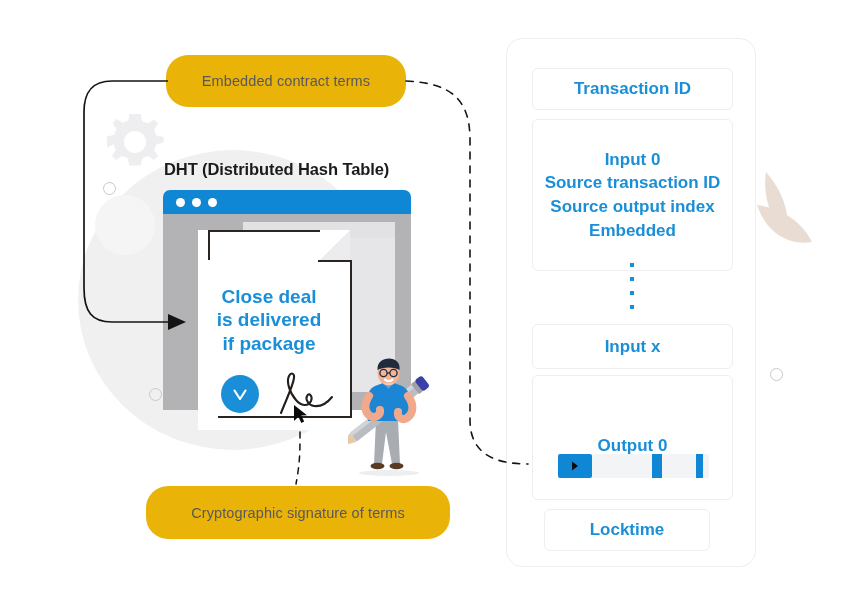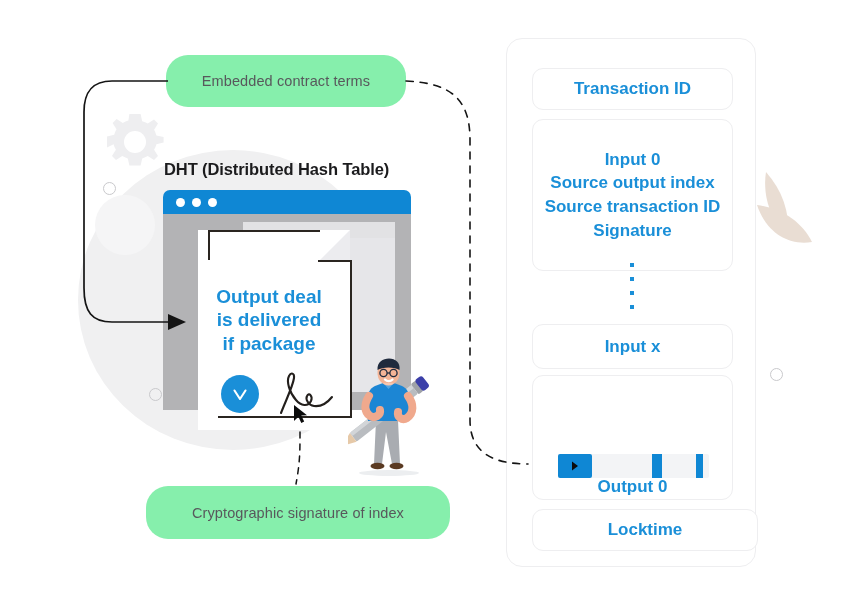--- a/index.html
+++ b/index.html
@@ -22,21 +22,21 @@
 
   
   .gear{ position:absolute; color:#f0f0f1; }
 
   
   .connectors{ position:absolute; left:0; top:0; width:850px; height:600px; overflow:visible; }
 
   
   .pill{
     position:absolute;
-    background:#86efac;
+    background:#eab308;
     border-radius:22px;
     display:flex; align-items:center; justify-content:center;
     color:#58585c;
     font-size:14.5px;
     letter-spacing:.1px;
     text-align:center;
     padding:0 22px;
   }
 
   
@@ -85,21 +85,21 @@
   
   .tx-panel{
     position:absolute;
     border:1px solid #eeeef0;
     border-radius:16px;
     background:#ffffff;
   }
   .tx-card{
     position:absolute;
     border:1px solid #eeeef0;
-    border-radius:11px;
+    border-radius:6px;
     background:#ffffff;
     display:flex; flex-direction:column;
     align-items:center; justify-content:center;
   }
   .tx-card .line{
     color:#1a8fd8; font-weight:bold; font-size:17px;
     line-height:1.39; white-space:nowrap;
   }
   .ellipsis{
     position:absolute; display:flex; flex-direction:column;
@@ -168,21 +168,21 @@
     <div class="page-fold" style="left:155px; top:40px;"></div>
 
     <div class="page-line" style="left:45px; top:40px; width:112px; height:2px;"></div>
     <div class="page-line" style="left:45px; top:40px; width:2px; height:30px;"></div>
     <div class="page-line" style="left:155px; top:70px; width:34px; height:2px;"></div>
     <div class="page-line" style="left:187px; top:72px; width:2px; height:156px;"></div>
     <div class="page-line" style="left:55px; top:226px; width:134px; height:2px;"></div>
   </div>
 
   <div class="deal-text" style="left:199px; top:285px;">
-    <div>Output deal</div>
+    <div>Close deal</div>
     <div>is delivered</div>
     <div>if package</div>
   </div>
 
   <div class="check-badge" style="left:221px; top:375px;">
     <svg width="20" height="20" viewBox="0 0 20 20">
       <path d="M4.5 6.5 L10 15 L15.5 6.5" fill="none" stroke="#ffffff" stroke-width="2.1" stroke-linecap="round" stroke-linejoin="round"></path>
     </svg>
   </div>
 
@@ -228,59 +228,59 @@
     <path d="M37 21.5 C 39 23.6, 42.5 23.6, 44.5 21.5" fill="none" stroke="#ffffff" stroke-width="2.4" stroke-linecap="round"></path>
 
     <path d="M35 25 L40.5 31 L46 25 Z" fill="#ffffff" opacity=".25"></path>
   </svg>
 
   <div class="pill" style="left:166px; top:55px; width:240px; height:52px;">
     <span>Embedded contract terms</span>
   </div>
 
   <div class="pill" style="left:146px; top:486px; width:304px; height:53px;">
-    <span>Cryptographic signature of index</span>
+    <span>Cryptographic signature of terms</span>
   </div>
 
   <div class="tx-panel" style="left:506px; top:38px; width:250px; height:529px;">
 
     <div class="tx-card" style="left:25px; top:29px; width:201px; height:42px;">
       <span class="line">Transaction ID</span>
     </div>
 
     <div class="tx-card" style="left:25px; top:80px; width:201px; height:152px;">
       <span class="line">Input 0</span>
+      <span class="line">Source transaction ID</span>
       <span class="line">Source output index</span>
-      <span class="line">Source transaction ID</span>
-      <span class="line">Signature</span>
+      <span class="line">Embedded</span>
     </div>
 
     <div class="ellipsis" style="left:123px; top:224px;">
       <i></i>
       <i></i>
       <i></i>
       <i></i>
     </div>
 
     <div class="tx-card" style="left:25px; top:285px; width:201px; height:45px;">
       <span class="line">Input x</span>
     </div>
 
-    <div class="tx-card" style="left:25px; top:336px; width:201px; height:125px; justify-content:flex-end; padding-top:17px;">
+    <div class="tx-card" style="left:25px; top:336px; width:201px; height:125px; justify-content:center; padding-top:17px;">
       <span class="line">Output 0</span>
 
       <div class="amount-bar" style="left:25px; top:78px; width:151px; height:24px;">
         <div class="amount-seg" style="left:94px; width:10px;"></div>
         <div class="amount-seg" style="left:138px; width:7px;"></div>
         <div class="amount-head">
           <svg width="12" height="12" viewBox="0 0 12 12">
             <path d="M3 1.5 L9 6 L3 10.5 Z" fill="#0b0b0b"></path>
           </svg>
         </div>
       </div>
     </div>
 
-    <div class="tx-card" style="left:25px; top:470px; width:226px; height:42px;">
+    <div class="tx-card" style="left:37px; top:470px; width:166px; height:42px;">
       <span class="line">Locktime</span>
     </div>
   </div>
 
 </div>
 
 </body></html>

